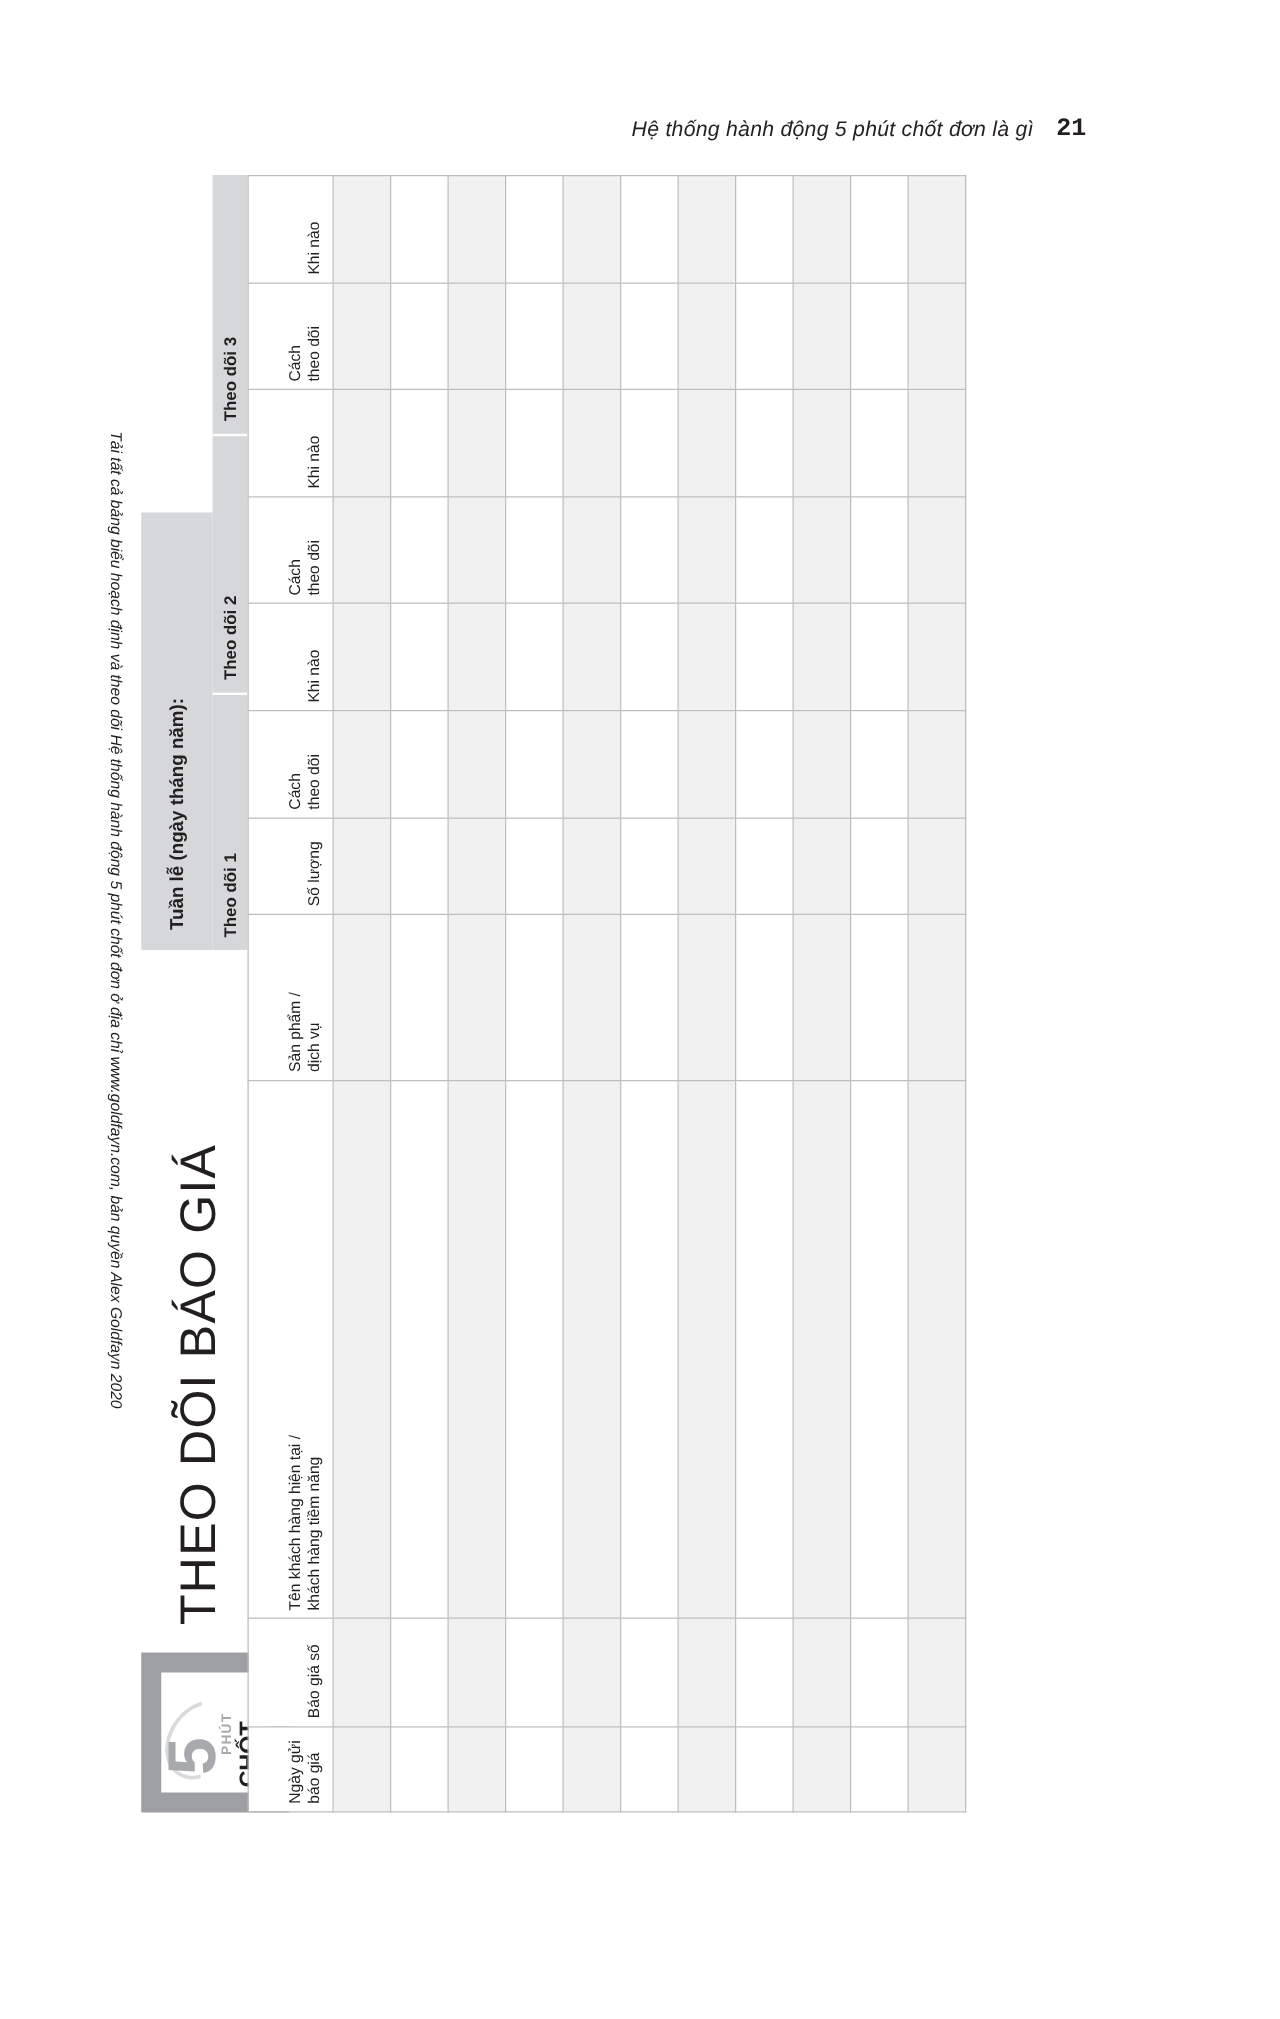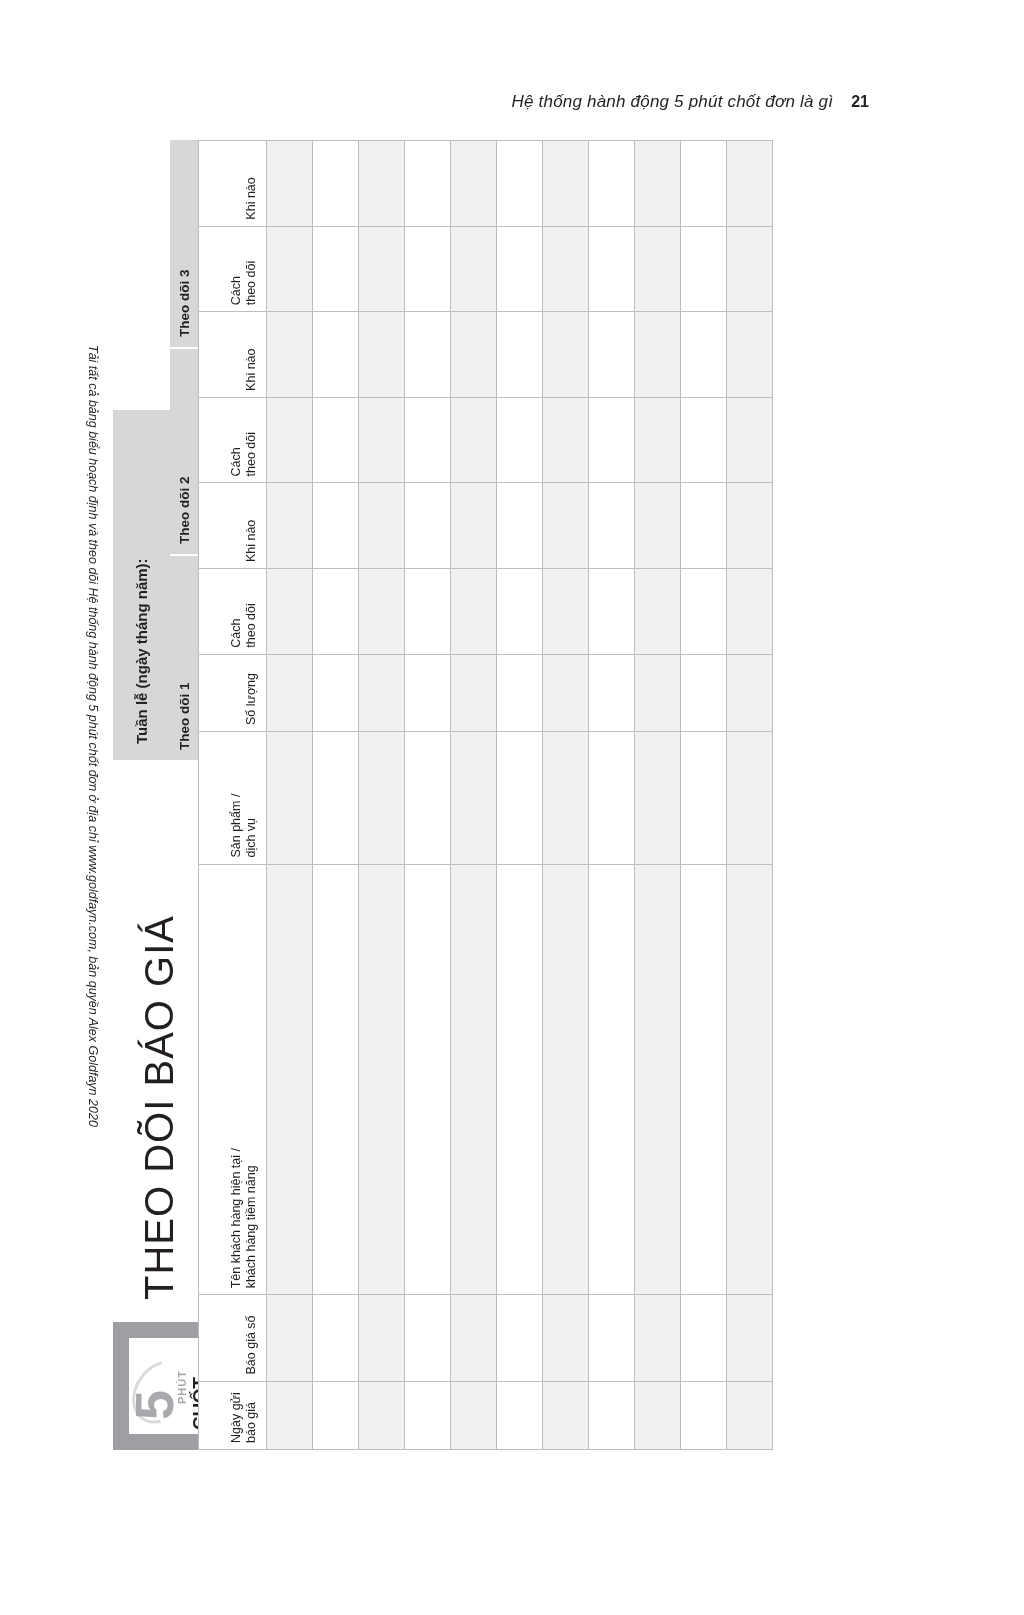--- a/index.html
+++ b/index.html
@@ -26,21 +26,22 @@
     gap: 18px;
     white-space: nowrap;
   }
   .running-head .rh-text {
     font-style: italic;
     font-size: 17px;
     letter-spacing: 0.2px;
   }
   .running-head .rh-page {
     font-weight: bold;
-    font-size: 16px;
+    font-size: 20px;
+    font-family: Liberation Mono, monospace;
   }
 
   
   .side-footer {
     position: absolute;
     right: 30px;
     top: 345px;
     width: 920px;
     transform-origin: left top;
     transform: rotate(90deg) translate(0, -26px);

